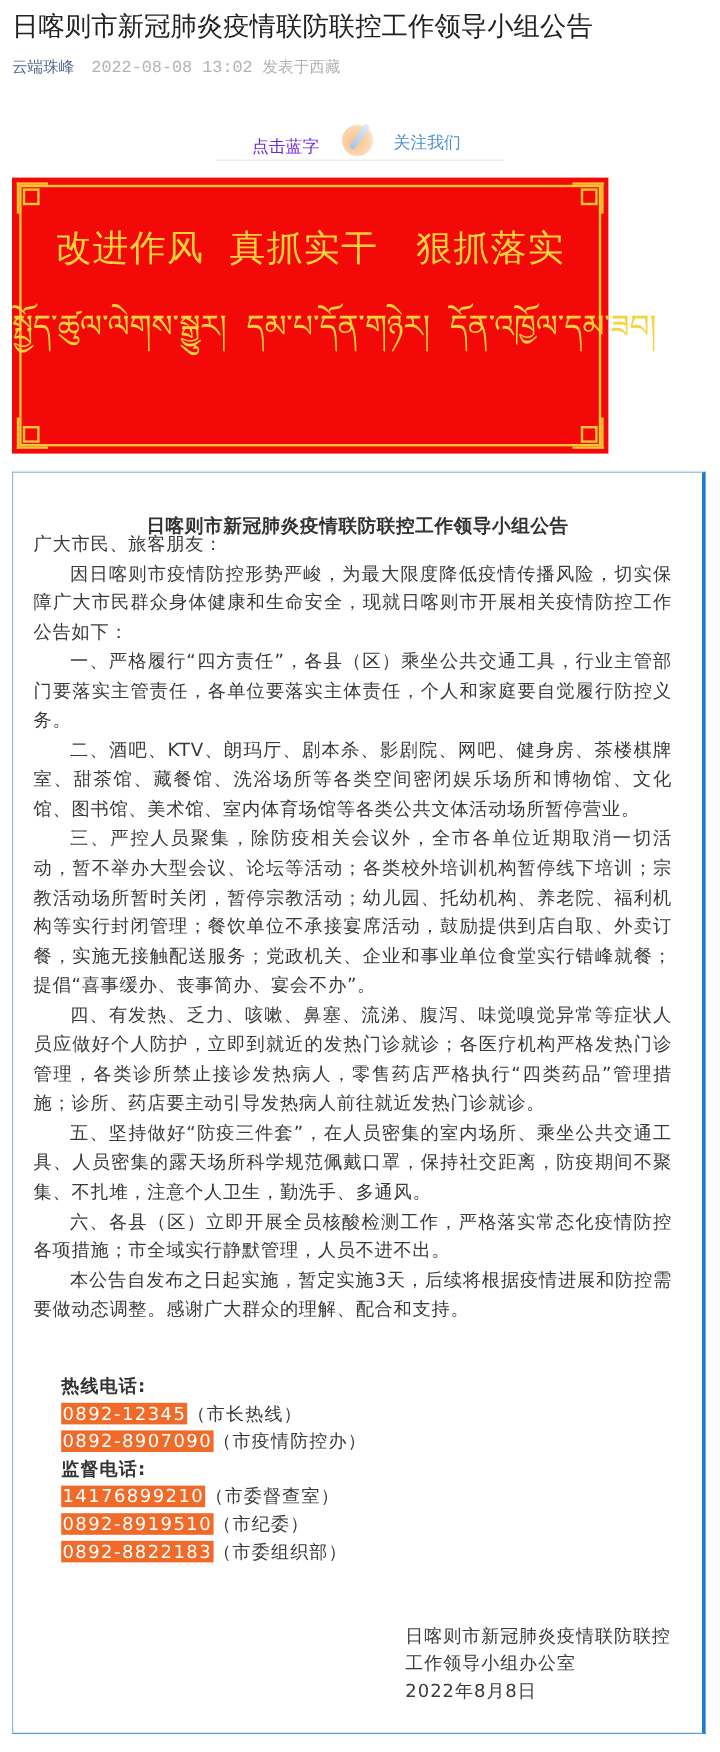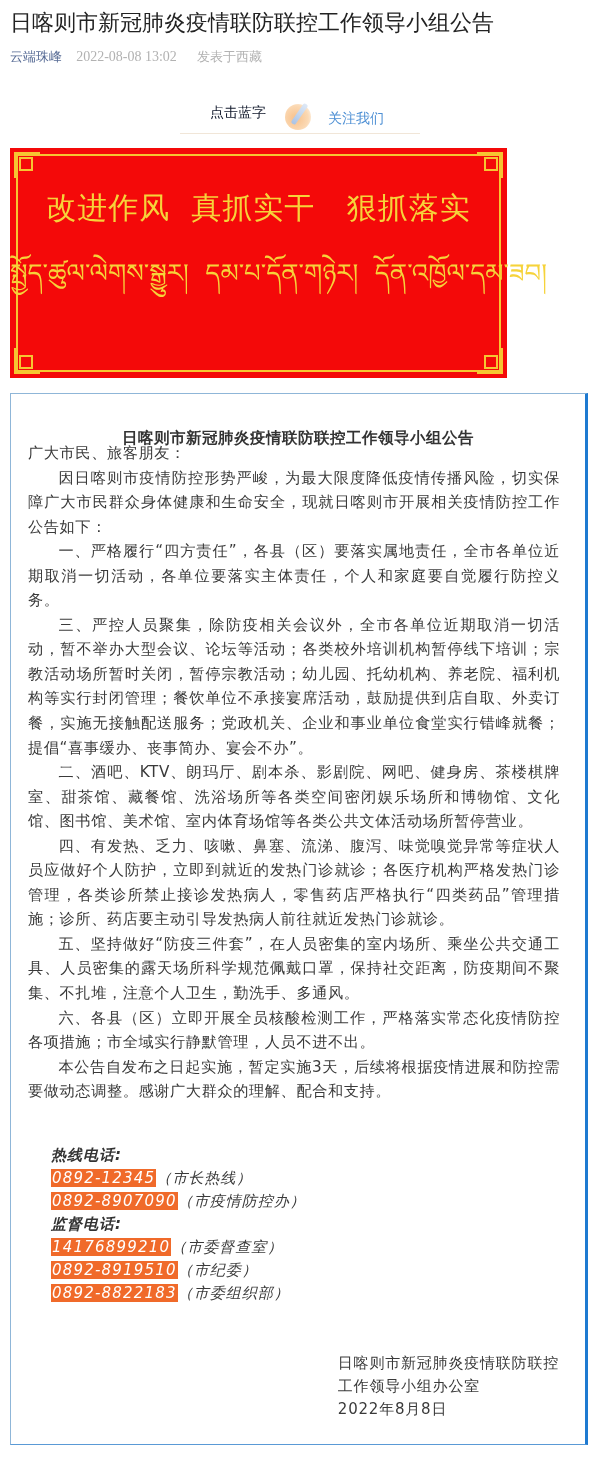--- a/index.html
+++ b/index.html
@@ -9,29 +9,29 @@
     .article-title {
       position: absolute; left: 10px; top: 8px; width: 580px;
       font-size: 22px; line-height: 30px; color: #222; font-weight: normal;
       letter-spacing: 0px; white-space: nowrap;
     }
     .meta {
       position: absolute; left: 10px; top: 48px; font-size: 13px; line-height: 18px;
       white-space: nowrap;
     }
     .meta .author { color: #576b95; margin-right: 10px; }
-    .meta .date { color: #b2b2b2; margin-right: 16px; font-family: Liberation Serif, serif; font-size: 14px; }
+    .meta .date { color: #b2b2b2; margin-right: 4px; font-family: Liberation Mono, monospace; font-size: 14px; }
     .meta .location { color: #b2b2b2; }
 
     .follow-bar {
       position: absolute; left: 180px; top: 100px; width: 240px; height: 34px;
       border-bottom: 1px solid #f1e6d8;
     }
     .follow-bar .left-text {
-      position: absolute; left: 30px; top: 4px; font-size: 14px; color: #0f172a;
+      position: absolute; left: 30px; top: 14px; font-size: 14px; color: #6d28d9;
     }
     .follow-bar .right-text {
       position: absolute; left: 148px; top: 10px; font-size: 14px; color: #4d8fd4;
     }
     .follow-bar .pen-icon {
       position: absolute; left: 105px; top: 4px; width: 26px; height: 26px; border-radius: 50%;
       background: radial-gradient(circle at 40% 55%, #f7c08a 0%, #fbd9b4 60%, #fff 100%);
     }
     .follow-bar .pen-icon::after {
       content: ""; position: absolute; left: 12px; top: -2px; width: 5px; height: 24px;
@@ -80,21 +80,21 @@
     }
     .notice-body {
       position: absolute; left: 17px; top: 47px; width: 532px;
       font-size: 15.2px; line-height: 24.55px; color: #3a3a3a; text-align: justify;
       letter-spacing: 0.6px;
     }
     .notice-body p { text-indent: 2em; }
     .notice-body p.salutation { text-indent: 0; }
 
     .contacts {
-      position: absolute; left: 40px; top: 750px; font-size: 15px; line-height: 23px; color: #3a3a3a; font-style: italic;
+      position: absolute; left: 40px; top: 750px; font-size: 15px; line-height: 23px; color: #3a3a3a;
     }
     .contacts .heading { font-weight: bold; color: #333; letter-spacing: 1px; }
     .contacts .row { white-space: nowrap; letter-spacing: 1px; }
     .contacts .phone {
       background: #f06a2a; color: #fff; padding: 0 1px; font-family: "DejaVu Sans", sans-serif; letter-spacing: 1.2px;
     }
 
     .signature {
       position: absolute; right: 26px; top: 958px; text-align: left; font-size: 15px; line-height: 23px; color: #3a3a3a; letter-spacing: 0.8px;
     }
@@ -125,23 +125,23 @@
   <div class="slogan-cn">改进作风  真抓实干   狠抓落实</div>
   <div class="slogan-bo">སྤྱོད་ཚུལ་ལེགས་སྒྱུར།  དམ་པ་དོན་གཉེར།  དོན་འཁྱོལ་དམ་ཟབ།</div>
 </div>
 
 <div class="notice">
   <div class="notice-title">日喀则市新冠肺炎疫情联防联控工作领导小组公告</div>
 
   <div class="notice-body">
     <p class="salutation">广大市民、旅客朋友：</p>
     <p>因日喀则市疫情防控形势严峻，为最大限度降低疫情传播风险，切实保障广大市民群众身体健康和生命安全，现就日喀则市开展相关疫情防控工作公告如下：</p>
-    <p>一、严格履行“四方责任”，各县（区）要落实属地责任，全市各单位近期取消一切活动，各单位要落实主体责任，个人和家庭要自觉履行防控义务。</p>
+    <p>一、严格履行“四方责任”，各县（区）乘坐公共交通工具，行业主管部门要落实主管责任，各单位要落实主体责任，个人和家庭要自觉履行防控义务。</p>
+    <p>二、酒吧、KTV、朗玛厅、剧本杀、影剧院、网吧、健身房、茶楼棋牌室、甜茶馆、藏餐馆、洗浴场所等各类空间密闭娱乐场所和博物馆、文化馆、图书馆、美术馆、室内体育场馆等各类公共文体活动场所暂停营业。</p>
     <p>三、严控人员聚集，除防疫相关会议外，全市各单位近期取消一切活动，暂不举办大型会议、论坛等活动；各类校外培训机构暂停线下培训；宗教活动场所暂时关闭，暂停宗教活动；幼儿园、托幼机构、养老院、福利机构等实行封闭管理；餐饮单位不承接宴席活动，鼓励提供到店自取、外卖订餐，实施无接触配送服务；党政机关、企业和事业单位食堂实行错峰就餐；提倡“喜事缓办、丧事简办、宴会不办”。</p>
-    <p>二、酒吧、KTV、朗玛厅、剧本杀、影剧院、网吧、健身房、茶楼棋牌室、甜茶馆、藏餐馆、洗浴场所等各类空间密闭娱乐场所和博物馆、文化馆、图书馆、美术馆、室内体育场馆等各类公共文体活动场所暂停营业。</p>
     <p>四、有发热、乏力、咳嗽、鼻塞、流涕、腹泻、味觉嗅觉异常等症状人员应做好个人防护，立即到就近的发热门诊就诊；各医疗机构严格发热门诊管理，各类诊所禁止接诊发热病人，零售药店严格执行“四类药品”管理措施；诊所、药店要主动引导发热病人前往就近发热门诊就诊。</p>
     <p>五、坚持做好“防疫三件套”，在人员密集的室内场所、乘坐公共交通工具、人员密集的露天场所科学规范佩戴口罩，保持社交距离，防疫期间不聚集、不扎堆，注意个人卫生，勤洗手、多通风。</p>
     <p>六、各县（区）立即开展全员核酸检测工作，严格落实常态化疫情防控各项措施；市全域实行静默管理，人员不进不出。</p>
     <p>本公告自发布之日起实施，暂定实施3天，后续将根据疫情进展和防控需要做动态调整。感谢广大群众的理解、配合和支持。</p>
   </div>
 
   <div class="contacts">
     <div class="heading">热线电话:</div>
     <div class="row">
       <span class="phone">0892-12345</span><span>（市长热线）</span>

